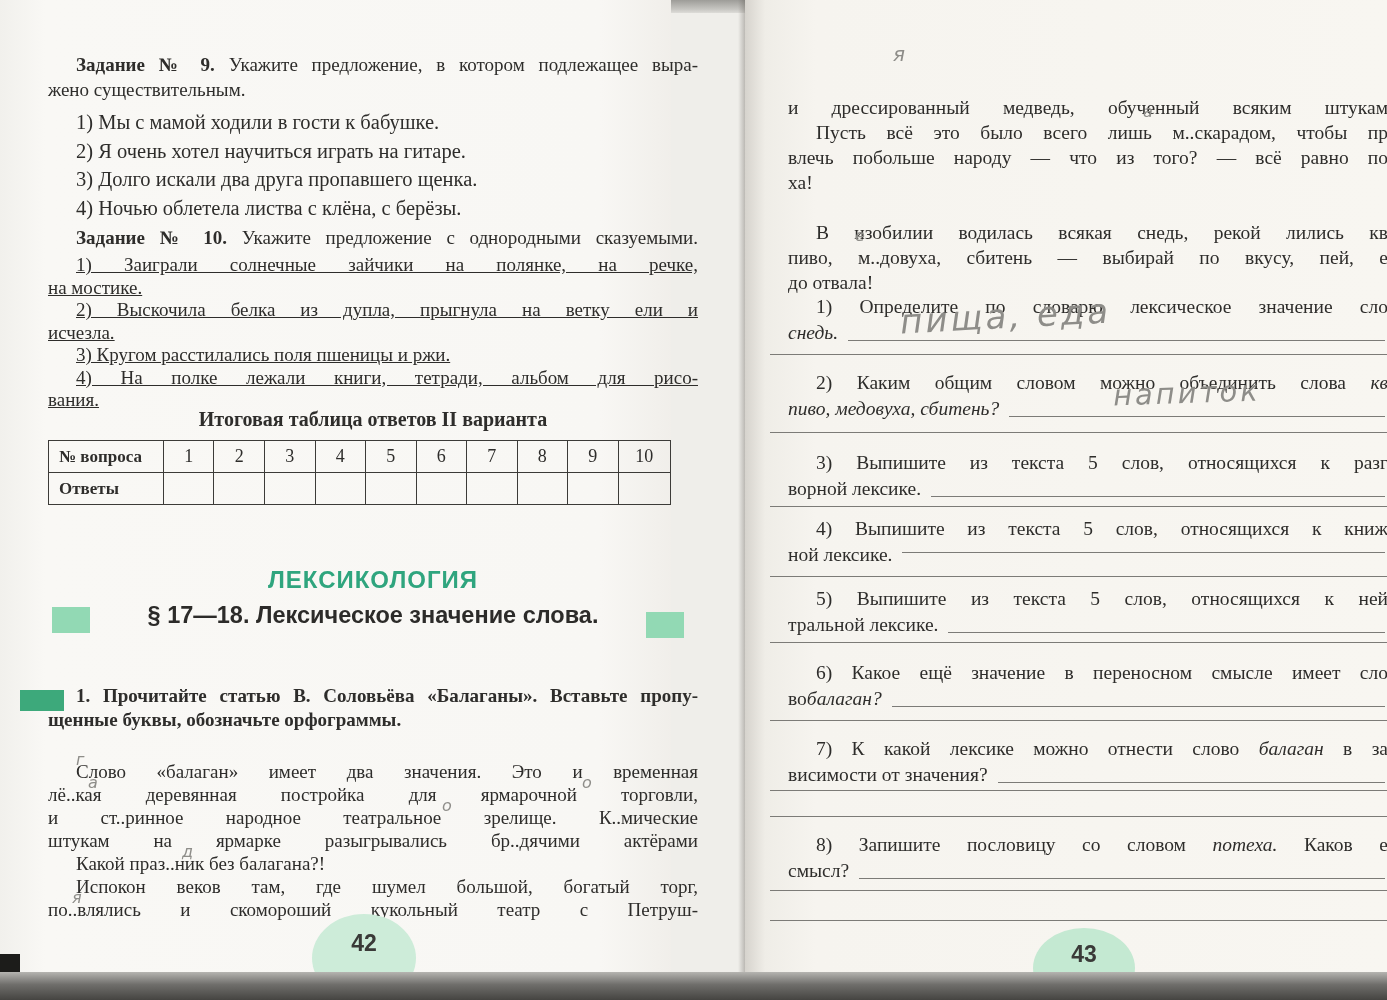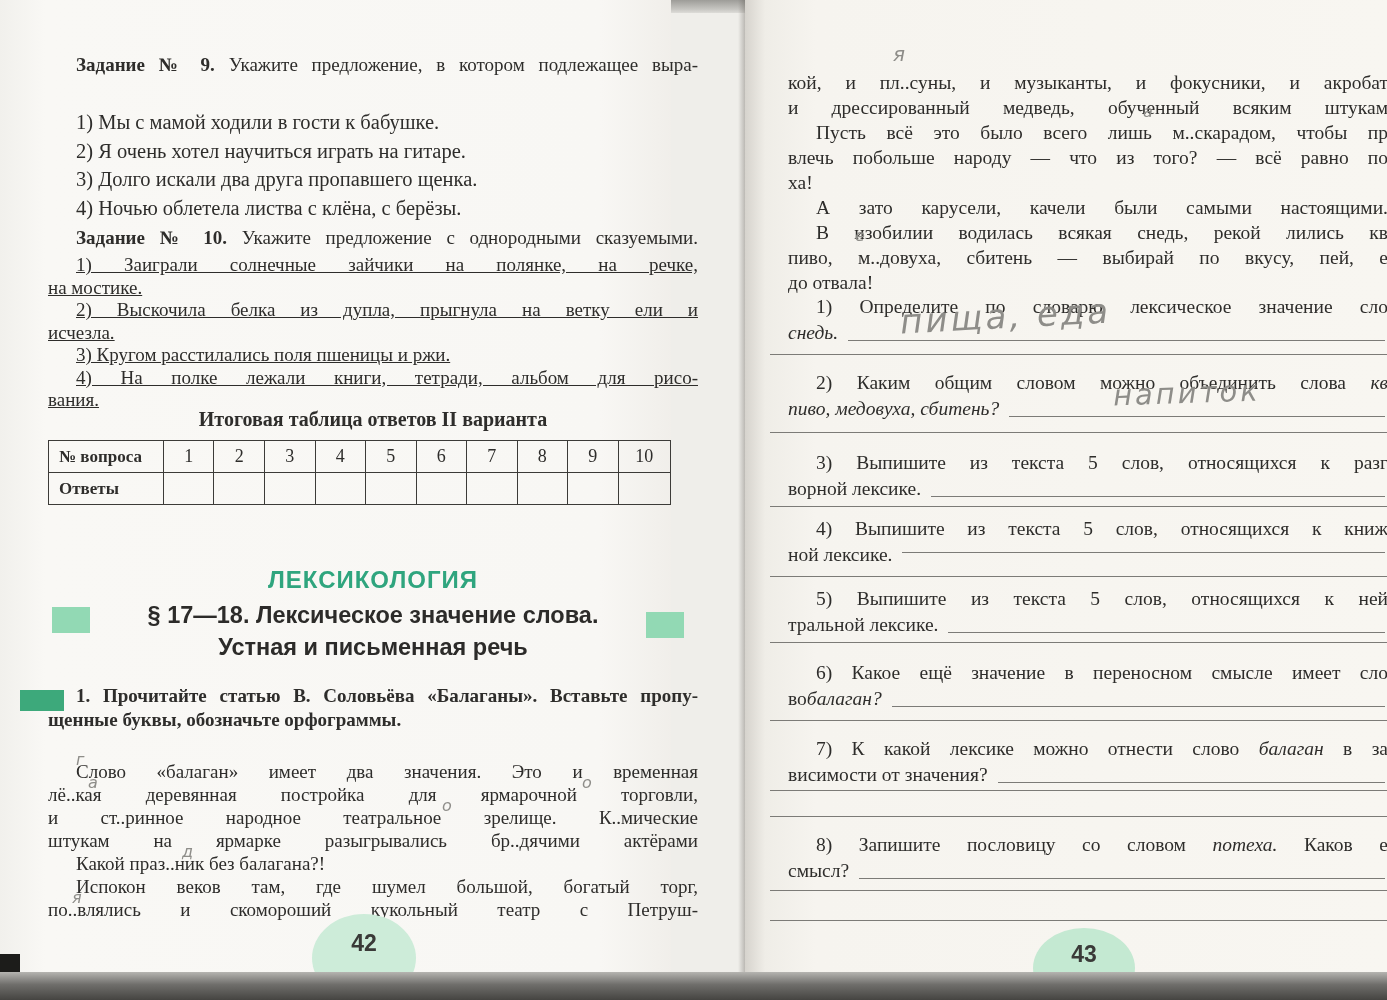--- a/index.html
+++ b/index.html
@@ -76,20 +76,21 @@
 </head>
 <body>
 
 <div class="scan">
   <div class="edge-top"></div>
 
   <div class="page page-left">
 
     <div class="blk t9">
       <div class="ln j ind"><b>Задание № 9.</b> <span>Укажите предложение, в котором подлежащее выра-</span></div>
+      <div class="ln">жено существительным.</div>
     </div>
 
     <div class="blk items9">
       <div class="ln ind">1) Мы с мамой ходили в гости к бабушке.</div>
       <div class="ln ind">2) Я очень хотел научиться играть на гитаре.</div>
       <div class="ln ind">3) Долго искали два друга пропавшего щенка.</div>
       <div class="ln ind">4) Ночью облетела листва с клёна, с берёзы.</div>
     </div>
 
     <div class="blk t10">
@@ -137,21 +138,20 @@
         <td class="num"></td>
       </tr>
     </tbody>
       </table>
 
     <div class="blk sec-title">ЛЕКСИКОЛОГИЯ</div>
 
     <div class="sq sq-l"></div>
     <div class="blk head1">§ 17—18. Лексическое значение слова.</div>
     <div class="sq sq-r"></div>
-    <div class="blk head2">Устная и письменная речь</div>
 
     <div class="sq sq-ex"></div>
     <div class="blk exercise">
       <div class="ln j ind">1. Прочитайте статью В. Соловьёва «Балаганы». Вставьте пропу-</div>
       <div class="ln">щенные буквы, обозначьте орфограммы.</div>
     </div>
 
     <div class="blk reading">
       <div class="ln j ind">Слово «балаган» имеет два значения. Это и временная</div>
       <div class="ln j">лё..кая деревянная постройка для ярмарочной торговли,</div>
@@ -170,26 +170,24 @@
     <span class="hw hw-sm" style="left:72px;  top:888px;">я</span>
 
     <div class="bubble bub42">42</div>
     <div class="corner-dark"></div>
   </div>
 
   <div class="spine"></div>
 
   <div class="page page-right">
 
-    <div class="rln j" style="top:70px;">кой, и пл..суны, и музыканты, и фокусники, и акробат</div>
     <div class="rln j" style="top:95px;">и дрессированный медведь, обученный всяким штукам</div>
     <div class="rln j ind" style="top:120px;">Пусть всё это было всего лишь м..скарадом, чтобы пр</div>
     <div class="rln j" style="top:145px;">влечь побольше народу — что из того? — всё равно по</div>
     <div class="rln" style="top:170px;">ха!</div>
-    <div class="rln j ind" style="top:195px;">А зато карусели, качели были самыми настоящими.</div>
     <div class="rln j ind" style="top:220px;">В изобилии водилась всякая снедь, рекой лились кв</div>
     <div class="rln j" style="top:245px;">пиво, м..довуха, сбитень — выбирай по вкусу, пей, е</div>
     <div class="rln" style="top:270px;">до отвала!</div>
 
     <span class="hw" style="left:148px; top:42px; font-size:20px;">я</span>
     <span class="hw hw-sm" style="left:398px; top:102px;">а</span>
     <span class="hw hw-sm" style="left:110px; top:226px;">е</span>
 
     <div class="rln j ind" style="top:294px;">1) Определите по словарю лексическое значение сло</div>
     <div class="rrow" style="top:320px;">

